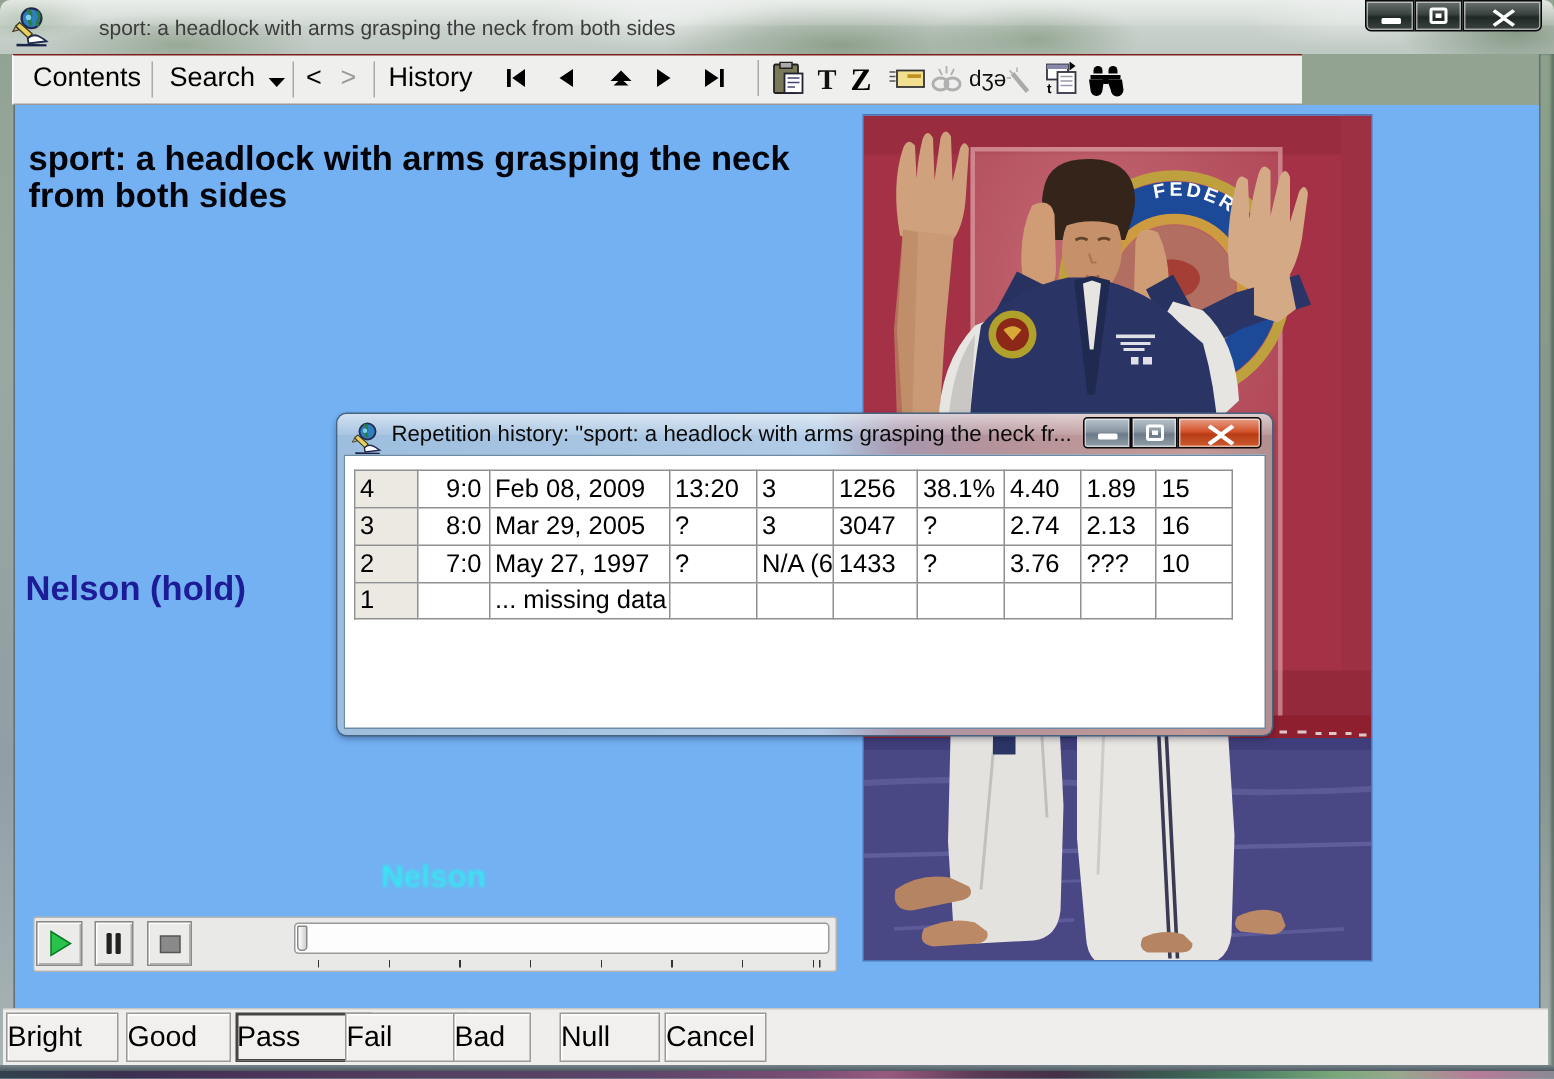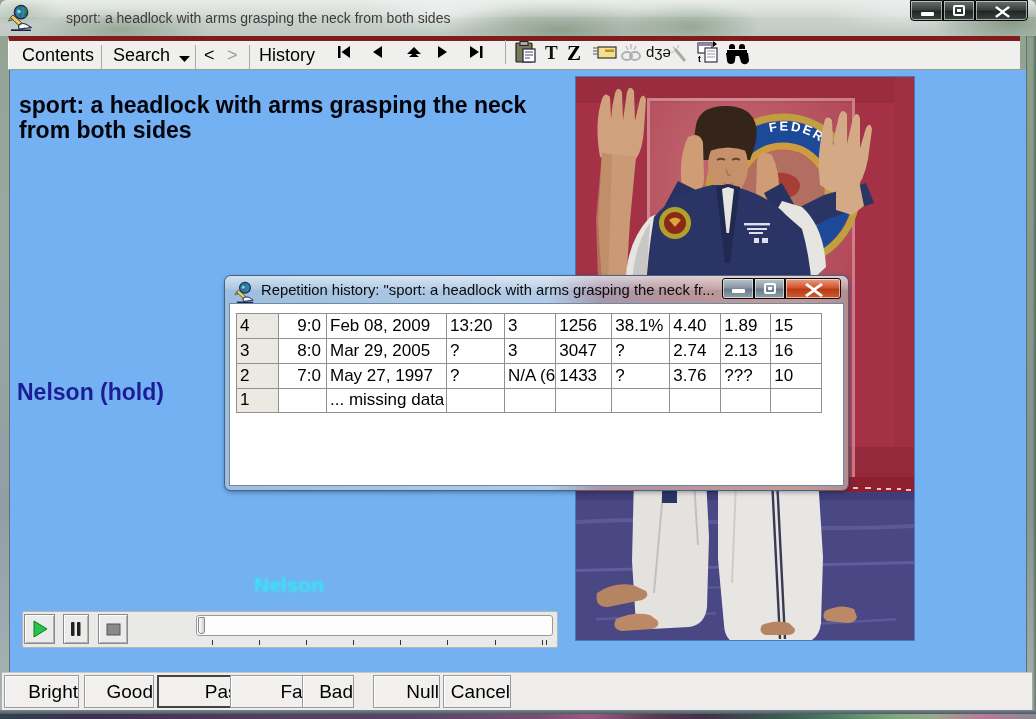--- a/index.html
+++ b/index.html
@@ -14,36 +14,36 @@
  radial-gradient(ellipse 100px 36px at 690px 26px, rgba(80,110,70,.40), transparent 70%),
  radial-gradient(ellipse 110px 42px at 1010px 22px, rgba(60,90,55,.45), transparent 70%),
  radial-gradient(ellipse 120px 30px at 440px 12px, rgba(255,255,255,.45), transparent 70%),
  radial-gradient(ellipse 100px 26px at 900px 14px, rgba(255,255,255,.35), transparent 70%),
  linear-gradient(180deg,#d4dbd6,#bfc9c3)}
 #titlebar .sheen{position:absolute;left:0;top:0;width:100%;height:17px;border-radius:7px 7px 0 0;background:linear-gradient(180deg,rgba(255,255,255,.5),rgba(255,255,255,.12))}
 #titletext{left:66px;top:10px;font-size:14px;color:#3c3c3c}
 #frameL{left:0;top:36px;width:10px;height:678px;background:linear-gradient(180deg,#93a393 0%,#9aa8a2 30%,#919ea4 70%,#aab4b6 100%);border-right:1px solid #5f6f77}
 #frameR{left:1026px;top:36px;width:10px;height:678px;background:linear-gradient(180deg,#8ca18a 0%,#87998b 30%,#85948e 70%,#a8b2ae 100%);border-left:1px solid #5f6f77;box-shadow:inset -2px 0 2px rgba(40,60,50,.45)}
 #frameB{left:0;top:710px;width:1036px;height:4px;background:linear-gradient(180deg,#77858b,#4e5a62)}
-#toolbar{left:8px;top:36px;width:1012px;height:34px;background:#efefed;border-top:5px solid #7f1d1d;border-left:1px solid #fbfbfb;border-bottom:1px solid #9a9a9a}
+#toolbar{left:8px;top:36px;width:860px;height:34px;background:#efefed;border-top:1px solid #7f1d1d;border-left:1px solid #fbfbfb;border-bottom:1px solid #9a9a9a}
 .tbtn{position:absolute;top:4px;font-size:18px;color:#000}
 .tsep{position:absolute;top:4px;width:1px;height:24px;background:#aaa}
 #content{left:10px;top:70px;width:1016px;height:602px;background:#73b1f3}
 #question{left:19px;top:93px;width:540px;font-size:23px;font-weight:bold;color:#03030a;line-height:25px;letter-spacing:0px}
 #nelsonhold{left:17px;top:379px;font-size:23px;font-weight:bold;color:#1c1c96}
 #nelsoncyan{left:254px;top:573px;font-size:21px;font-weight:bold;color:#35e7f2;filter:blur(1.1px)}
 
 .mbtn{position:absolute;width:31px;height:30px;background:#ebebe9;border:1px solid #8a8a8a;box-shadow:inset 1px 1px 0 #fff,inset -1px -1px 0 #b0b0b0}
 #mpanel{left:22px;top:611px;width:536px;height:37px;background:#e9e9e7;border:1px solid #b5b5b3;border-radius:2px}
 #slider{left:196px;top:615px;width:357px;height:21px;background:#fdfdfd;border:1px solid #9a9a9a;border-radius:3px}
 #ticks{left:212px;top:640px;width:340px;height:5px;background:repeating-linear-gradient(90deg,#333 0 1px,transparent 1px 47.1px)}
 #thumb{left:198px;top:617px;width:7px;height:17px;background:linear-gradient(90deg,#fff,#cfcfcf);border:1px solid #888;border-radius:1px 1px 3px 3px}
 
 #gradebar{left:2px;top:672px;width:1030px;height:38px;background:#efeeec;border-top:1px solid #c8c8c6}
-.gbtn{position:absolute;top:675px;height:33px;background:#f1f0ee;border:1px solid #9a9a9a;font-size:19px;color:#000;text-align:right;line-height:31px;box-shadow:inset 1px 1px 0 #fff}
+.gbtn{position:absolute;top:675px;height:33px;background:#f1f0ee;border:1px solid #9a9a9a;font-size:19px;color:#000;text-align:left;line-height:31px;box-shadow:inset 1px 1px 0 #fff}
 
 #dialog{left:225px;top:276px;width:623px;height:214px;border-radius:6px;
  background:linear-gradient(90deg,#9dbede 0%,#a9c6e2 30%,#b2cbe6 52%,#a898ae 60%,#b5939b 70%,#bd9898 82%,#c29a96 92%,#b28e90 100%);
  box-shadow:0 0 0 1px #47637f,0 2px 5px rgba(0,0,30,.4)}
 #dialog .dsheen{position:absolute;left:0;top:0;width:100%;height:14px;border-radius:6px 6px 0 0;background:linear-gradient(180deg,rgba(255,255,255,.55),rgba(255,255,255,.1))}
 #dtitle{position:absolute;left:36px;top:6px;font-size:14.8px;color:#0a0a0a;white-space:nowrap}
 #dclient{position:absolute;left:4px;top:27px;width:615px;height:183px;background:#fff;border:1px solid #6a8aa6}
 table{border-collapse:collapse;table-layout:fixed;font-size:17px}
 #histtab{position:absolute;left:6px;top:9px;border:1px solid #4a4a4a}
 #histtab td{border:1px solid #909090;height:24.85px;padding:0 0 0 3px;overflow:hidden;white-space:nowrap;vertical-align:middle}

